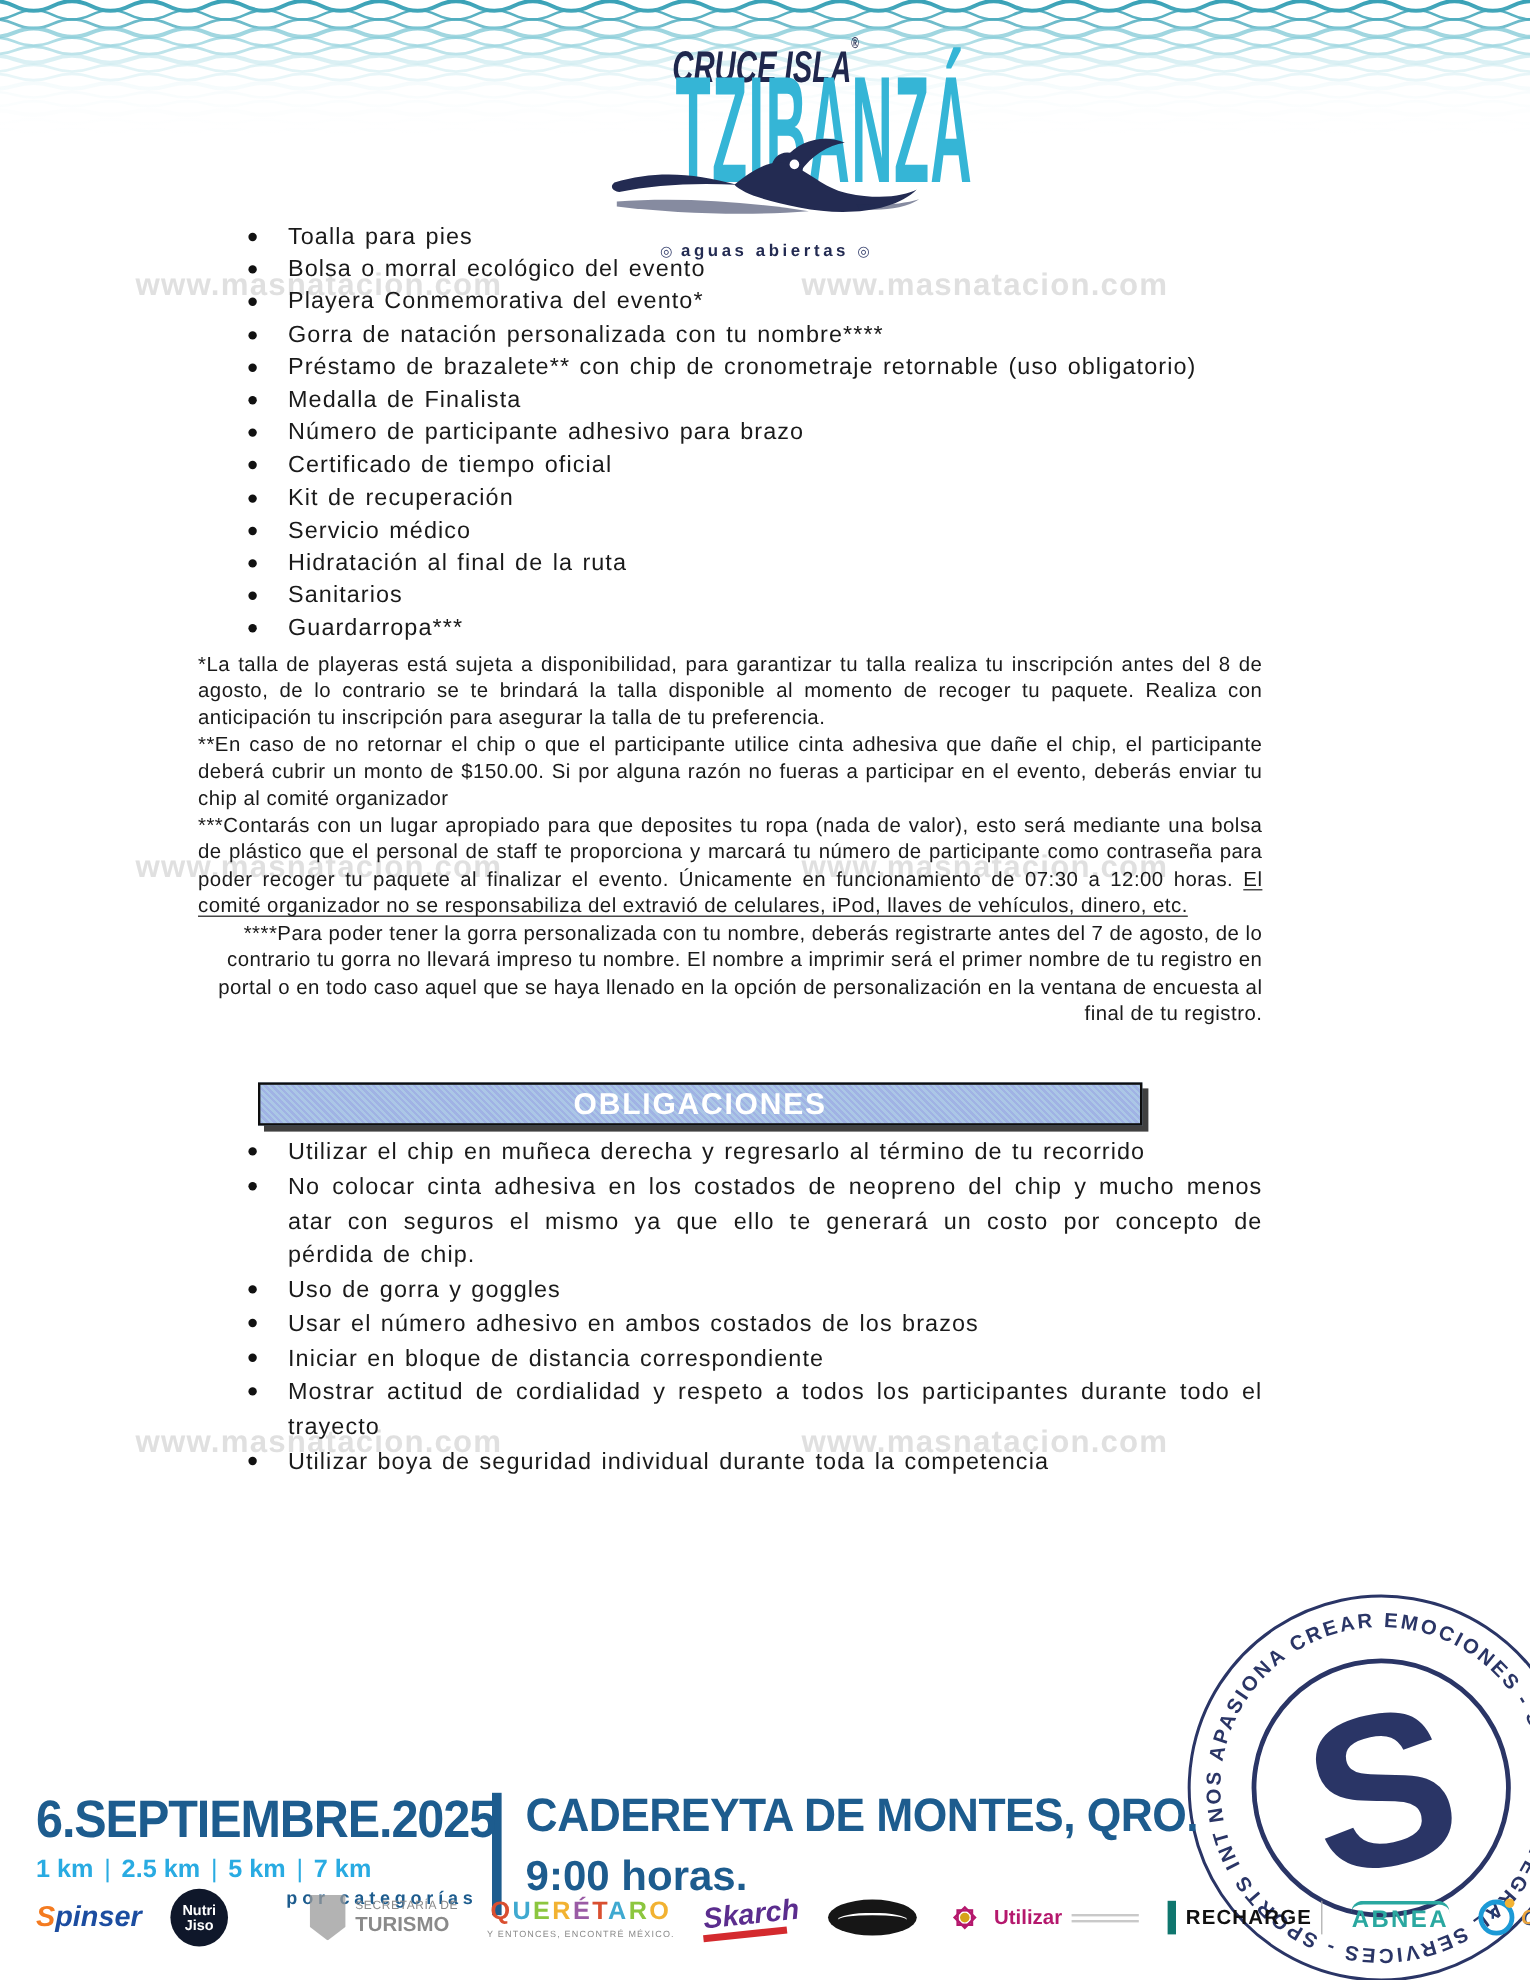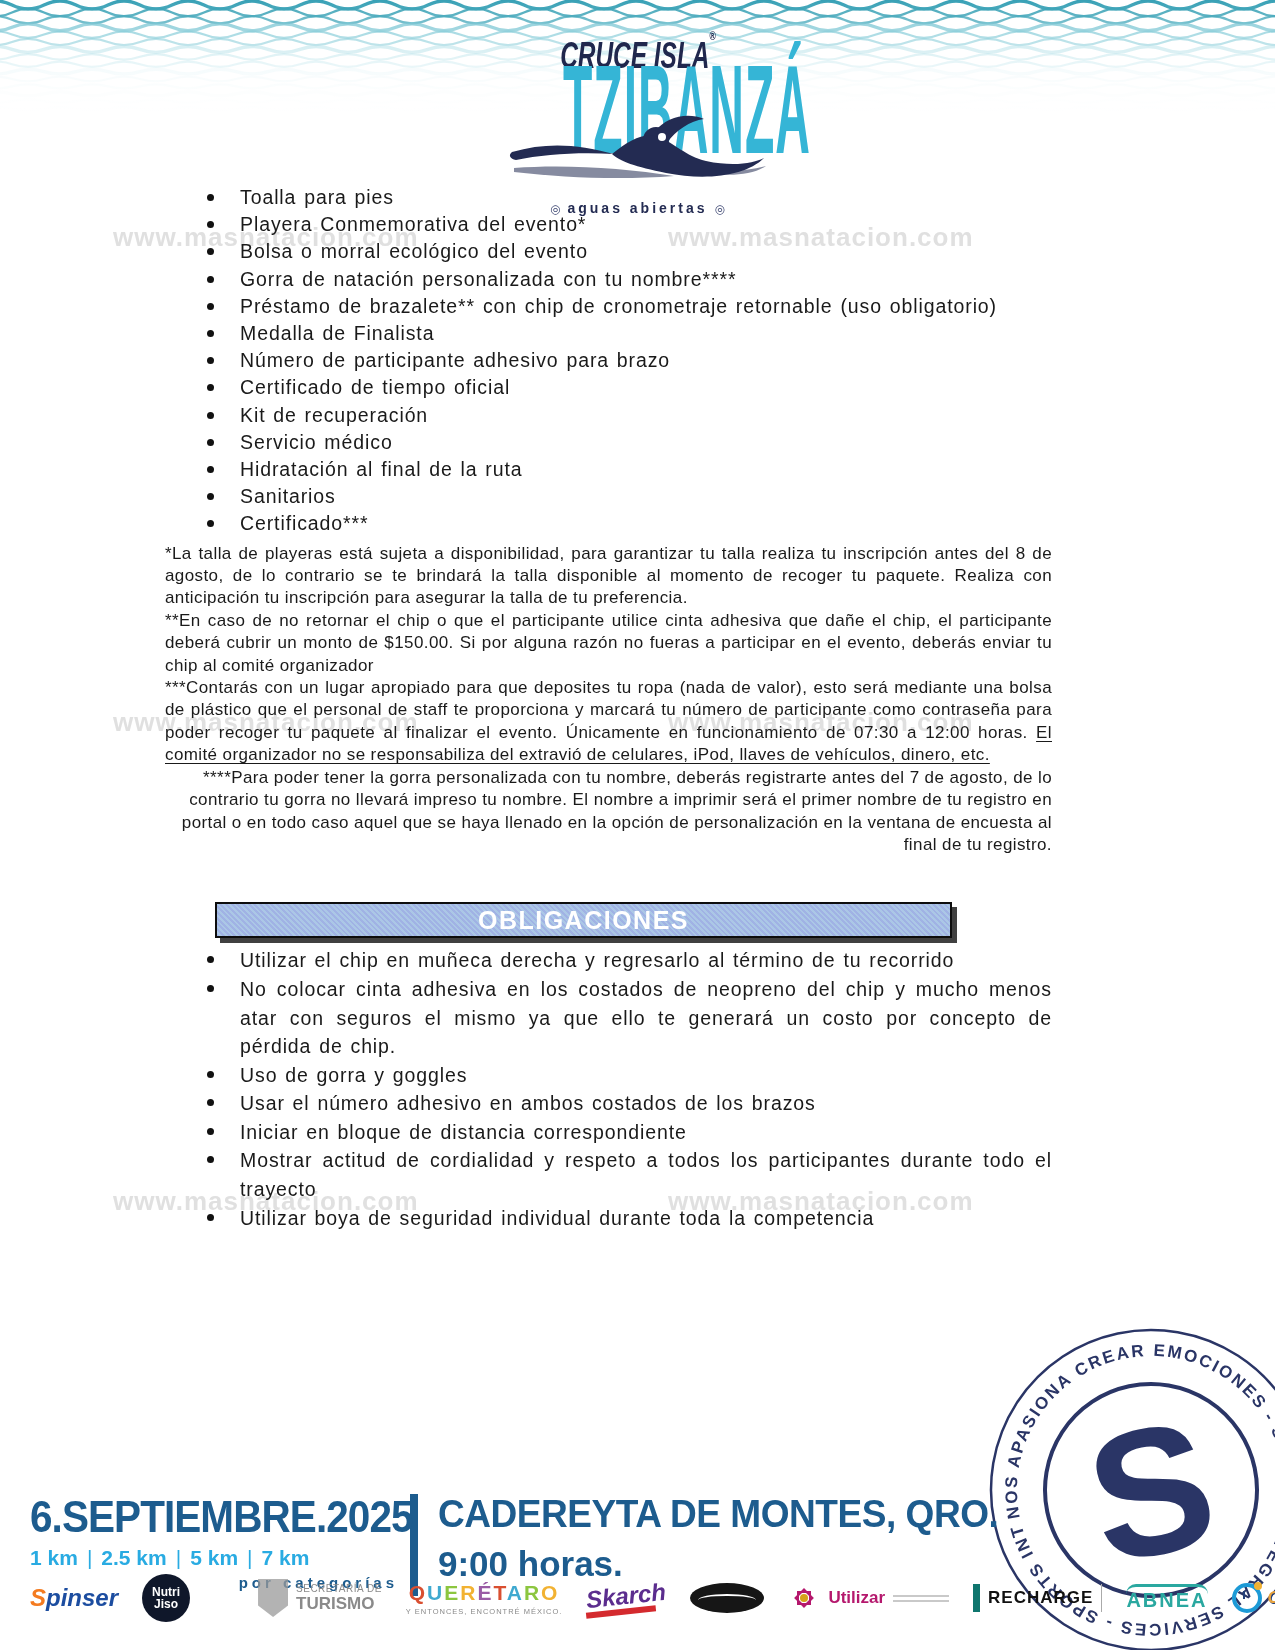--- a/index.html
+++ b/index.html
@@ -165,32 +165,32 @@
   <span class="wm wm1">www.masnatacion.com</span>
   <span class="wm wm2">www.masnatacion.com</span>
   <span class="wm wm3">www.masnatacion.com</span>
   <span class="wm wm4">www.masnatacion.com</span>
   <span class="wm wm5">www.masnatacion.com</span>
   <span class="wm wm6">www.masnatacion.com</span>
 
   <main class="content">
     <ul class="bullets" id="included-list">
         <li>Toalla para pies</li>
+        <li>Bolsa o morral ecológico del evento</li>
         <li>Playera Conmemorativa del evento*</li>
-        <li>Bolsa o morral ecológico del evento</li>
         <li>Gorra de natación personalizada con tu nombre****</li>
         <li>Préstamo de brazalete** con chip de cronometraje retornable (uso obligatorio)</li>
         <li>Medalla de Finalista</li>
         <li>Número de participante adhesivo para brazo</li>
         <li>Certificado de tiempo oficial</li>
         <li>Kit de recuperación</li>
         <li>Servicio médico</li>
         <li>Hidratación al final de la ruta</li>
         <li>Sanitarios</li>
-        <li>Certificado***</li>
+        <li>Guardarropa***</li>
       </ul>
     <div class="footnotes" id="footnotes">
         <p class="footnote"><span>*La talla de playeras está sujeta a disponibilidad, para garantizar tu talla realiza tu inscripción antes del 8 de agosto, de lo contrario se te brindará la talla disponible al momento de recoger tu paquete. Realiza con anticipación tu inscripción para asegurar la talla de tu preferencia.</span></p>
         <p class="footnote"><span>**En caso de no retornar el chip o que el participante utilice cinta adhesiva que dañe el chip, el participante deberá cubrir un monto de $150.00. Si por alguna razón no fueras a participar en el evento, deberás enviar tu chip al comité organizador</span></p>
         <p class="footnote"><span>***Contarás con un lugar apropiado para que deposites tu ropa (nada de valor), esto será mediante una bolsa de plástico que el personal de staff te proporciona y marcará tu número de participante como contraseña para poder recoger tu paquete al finalizar el evento. Únicamente en funcionamiento de 07:30 a 12:00 horas. </span><span class="u">El comité organizador no se responsabiliza del extravió de celulares, iPod, llaves de vehículos, dinero, etc.</span></p>
         <p class="footnote"><span>****Para poder tener la gorra personalizada con tu nombre, deberás registrarte antes del 7 de agosto, de lo contrario tu gorra no llevará impreso tu nombre. El nombre a imprimir será el primer nombre de tu registro en portal o en todo caso aquel que se haya llenado en la opción de personalización en la ventana de encuesta al final de tu registro.</span></p>
       </div>
 
     <div class="obl-bar">
       <span>OBLIGACIONES</span>

